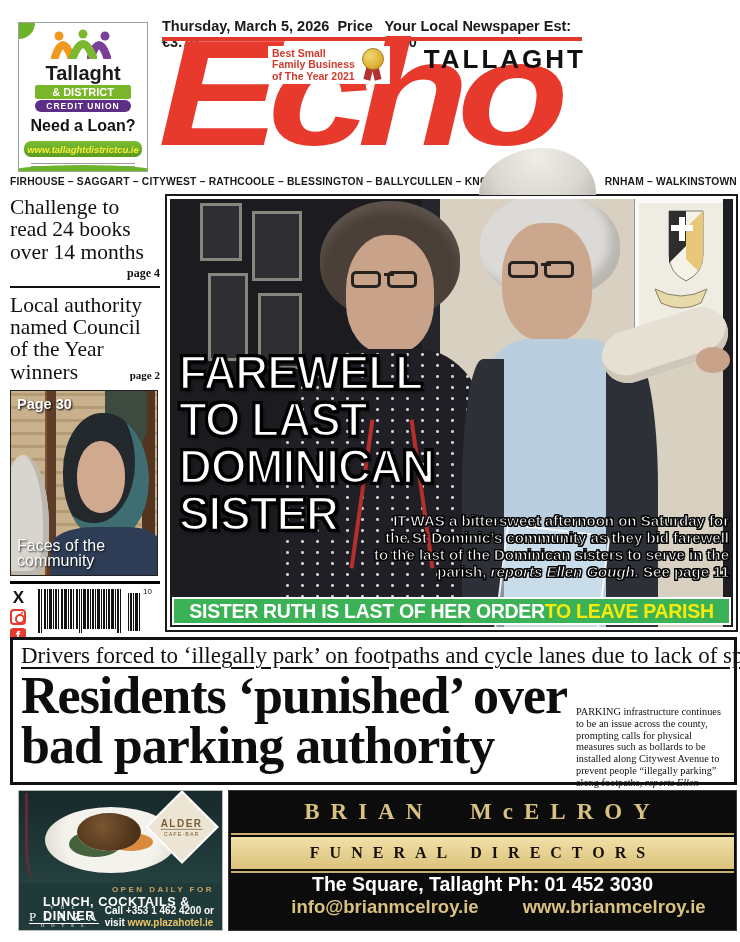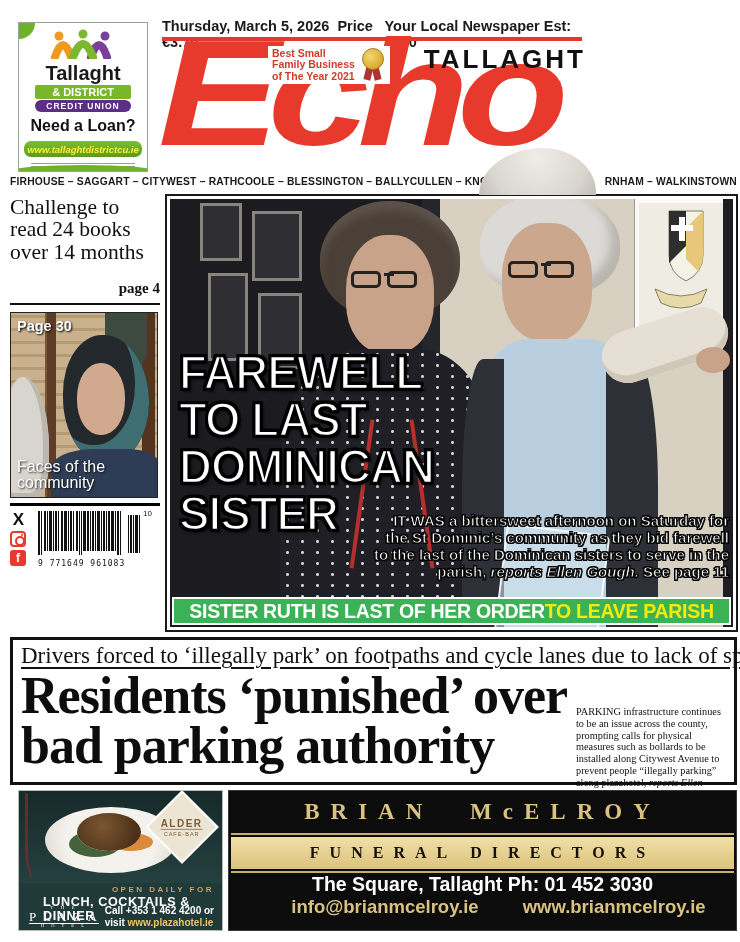--- a/index.html
+++ b/index.html
@@ -66,21 +66,21 @@
            letter-spacing:0.2px; color:#1a1a1a; white-space:nowrap; }
 
   .hair-bump { position:absolute; left:479px; top:148px; width:117px; height:47px; z-index:5;
                background:radial-gradient(circle at 50% 20%, #f0ede8, #d9d5cf 70%, #c2bdb5);
                border-radius:55% 45% 0 0 / 100% 95% 0 0; }
 
   
   .left-col { position:absolute; left:10px; top:196px; width:150px; height:436px; }
   .lc-story { font-family:"Liberation Serif", serif; font-size:21.5px; line-height:1.04; color:#111; position:relative; }
   .lc-page { display:block; text-align:right; font-family:"Liberation Serif", serif;
-             font-weight:700; font-size:15px; margin-top:18px; }
+             font-weight:700; font-size:12px; margin-top:4px; }
   .lc-page-inline { position:absolute; right:0; bottom:2px; font-family:"Liberation Serif", serif;
              font-weight:700; font-size:11px; }
   .lc-div { border-top:2px solid #111; margin:6px 0 6px; }
   .teaser { position:relative; margin-top:7px; width:148px; height:186px; border:1px solid #222;
             overflow:hidden;
             background:repeating-linear-gradient(0deg, #c9b18d 0 10px, #b59b74 10px 13px); }
   .t-post1 { position:absolute; left:34px; top:0; width:11px; height:186px; background:#5e3d28;
              box-shadow:inset 2px 0 0 #7a5438; }
   .t-post2 { position:absolute; right:2px; top:0; width:13px; height:186px; background:#54341f; }
   .t-plant { position:absolute; right:10px; top:0; width:42px; height:58px; background:#3c4a40;
@@ -284,20 +284,24 @@
     <span>RNHAM – WALKINSTOWN</span>
   </div>
   <div class="hair-bump"></div>
 
   <div class="left-col">
     <div class="lc-story">
       <span>Challenge to read 24 books over 14 months</span>
       <span class="lc-page">page 4</span>
     </div>
     <div class="lc-div"></div>
+    <div class="lc-story">
+      <span>Local authority named Council of the Year winners</span>
+      <span class="lc-page-inline">page 2</span>
+    </div>
     <div class="teaser">
       <div class="t-post1"></div>
       <div class="t-post2"></div>
       <div class="t-plant"></div>
       <div class="t-sculpt"></div>
       <div class="t-hair"></div>
       <div class="t-face"></div>
       <div class="t-body"></div>
       <div class="t-pagelabel">Page 30</div>
       <div class="t-caption">
@@ -416,21 +420,21 @@
     </div>
   </div>
 
   <div class="story2">
     <div class="s2-strap">Drivers forced to ‘illegally park’ on footpaths and cycle lanes due to lack of space</div>
     <div class="s2-headline">
       <div>Residents ‘punished’ over</div>
       <div>bad parking authority</div>
     </div>
     <div class="s2-body">
-      <span>PARKING infrastructure continues to be an issue across the county, prompting calls for physical measures such as bollards to be installed along Citywest Avenue to prevent people “illegally parking” along plazahotel, </span><i>reports Ellen Gough. See page 16</i>
+      <span>PARKING infrastructure continues to be an issue across the county, prompting calls for physical measures such as bollards to be installed along Citywest Avenue to prevent people “illegally parking” along footpaths, </span><i>reports Ellen Gough. See page 16</i>
     </div>
   </div>
 
   <div class="plaza">
     <div class="pl-photo">
       <div class="pl-glass"></div>
       <div class="pl-plate"></div>
       <div class="pl-food"></div>
       <div class="pl-diamond">
         <div class="inner">

